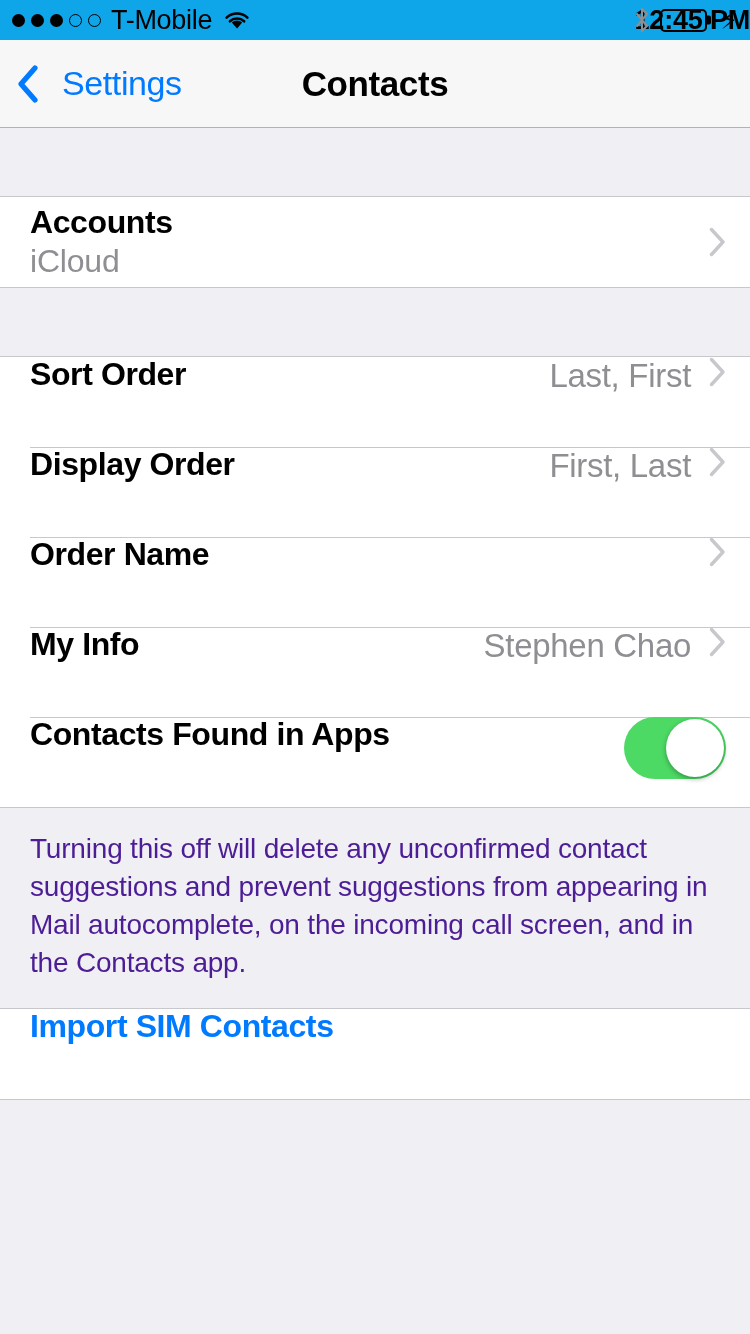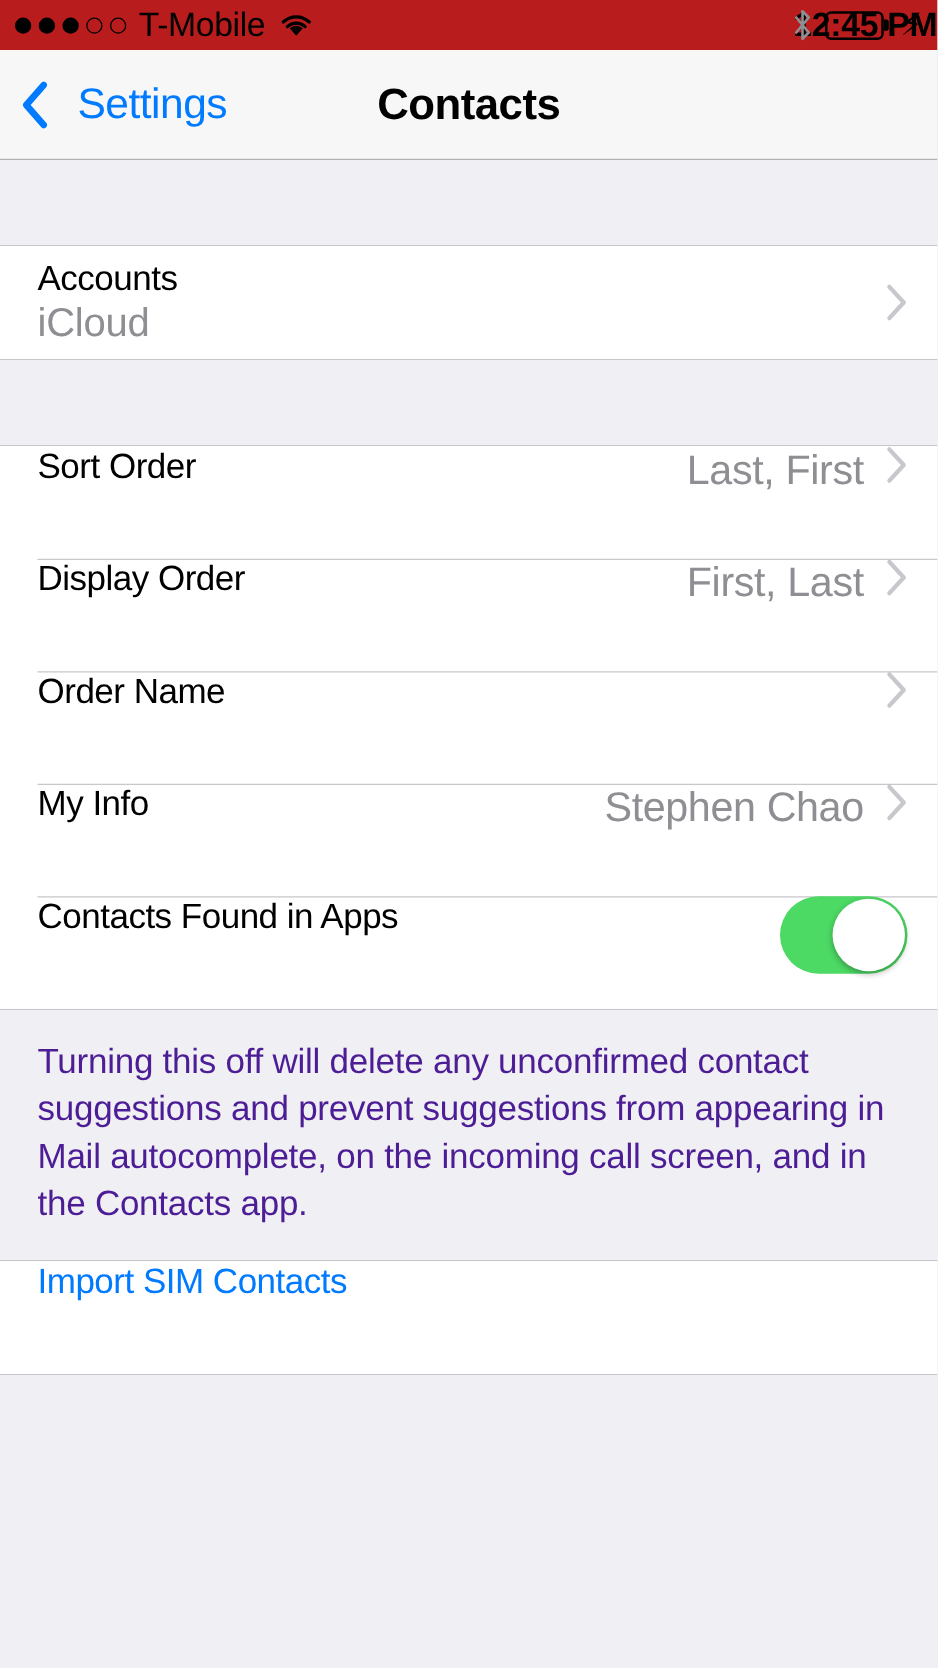--- a/index.html
+++ b/index.html
@@ -7,21 +7,21 @@
     width: 750px; height: 1334px;
     background: #efeff4;
     font-family: "Liberation Sans", "DejaVu Sans", sans-serif;
     -webkit-font-smoothing: antialiased;
     overflow: hidden;
   }
   .screen { position: relative; width: 750px; height: 1334px; background: #efeff4; }
 
   
   .status-bar {
-    height: 40px; background: #b91c1c;
+    height: 40px; background: #0ea5e9;
     display: flex; align-items: center;
     position: relative; padding: 0 12px;
   }
   .status-left { display: flex; align-items: center; gap: 10px; }
   .dots { display: flex; align-items: center; gap: 6px; }
   .dot { width: 13px; height: 13px; border-radius: 50%; background: #000; }
   .dot.hollow { background: transparent; border: 1.6px solid #000; }
   .carrier { font-size: 27px; color: #000; letter-spacing: -0.3px; }
   .wifi { width: 30px; height: 24px; display: block; }
   .status-time {
@@ -79,21 +79,21 @@
     display: flex; align-items: flex-start;
     padding: 0 24px 0 30px;
     min-height: 90px;
   }
   .cell + .cell::before {
     content: ""; position: absolute; left: 30px; right: 0; top: 0;
     height: 1px; background: #c8c7cc;
   }
   .cell-accounts { min-height: 90px; align-items: center; }
   .cell-texts { display: flex; flex-direction: column; justify-content: center; gap: 2px; }
-  .cell-title { font-size: 28px; color: #000; letter-spacing: -0.4px; line-height: 1.12; }
+  .cell-title { font-size: 32px; color: #000; letter-spacing: -0.4px; line-height: 1.12; font-weight: bold; }
   .cell-sub { font-size: 32px; color: #8e8e93; letter-spacing: -0.2px; line-height: 1.15; }
   .cell-spacer { flex: 1 1 auto; }
   .cell-value {
     font-size: 33px; color: #8e8e93; letter-spacing: -0.3px;
     margin-right: 18px; white-space: nowrap;
   }
   .chev { width: 17px; height: 30px; display: block; flex: 0 0 auto; }
 
   
   .toggle {

